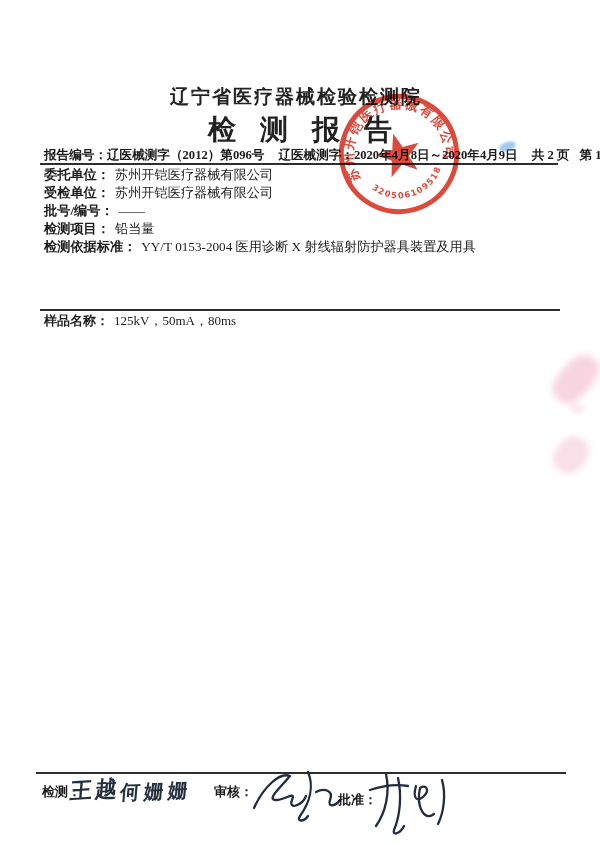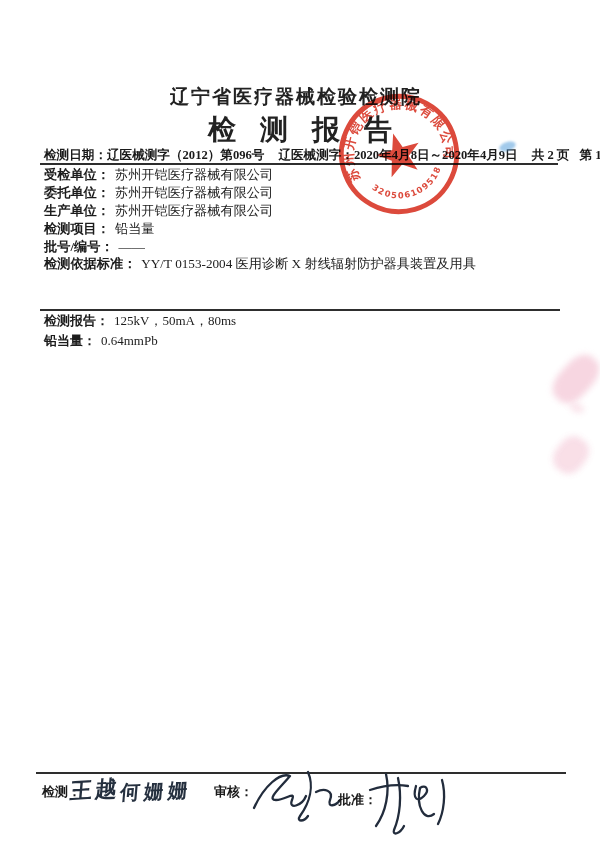--- a/index.html
+++ b/index.html
@@ -60,39 +60,37 @@
 </style>
 </head>
 <body>
 
 <div class="page">
 
   <div class="institute">辽宁省医疗器械检验检测院</div>
   <div class="report-title">检测报告</div>
 
   <div class="header-row">
-    <span>检测日期：</span><span>辽医械测字（2012）第096号</span><span class="hsep"></span><span>辽医械测字：</span><span>2020年4月8日～2020年4月9日</span><span class="hsep"></span><span>共 2 页</span><span class="psep"></span><span>第 1 页</span>
+    <span>报告编号：</span><span>辽医械测字（2012）第096号</span><span class="hsep"></span><span>辽医械测字：</span><span>2020年4月8日～2020年4月9日</span><span class="hsep"></span><span>共 2 页</span><span class="psep"></span><span>第 1 页</span>
   </div>
 
   <div class="rule rule-1"></div>
 
   <div class="fields">
+    <div class="frow"><span class="flabel">委托单位：</span><span class="fvalue">苏州开铠医疗器械有限公司</span></div>
     <div class="frow"><span class="flabel">受检单位：</span><span class="fvalue">苏州开铠医疗器械有限公司</span></div>
-    <div class="frow"><span class="flabel">委托单位：</span><span class="fvalue">苏州开铠医疗器械有限公司</span></div>
-    <div class="frow"><span class="flabel">生产单位：</span><span class="fvalue">苏州开铠医疗器械有限公司</span></div>
+    <div class="frow"><span class="flabel">批号/编号：</span><span class="fvalue">——</span></div>
     <div class="frow"><span class="flabel">检测项目：</span><span class="fvalue">铅当量</span></div>
-    <div class="frow"><span class="flabel">批号/编号：</span><span class="fvalue">——</span></div>
     <div class="frow"><span class="flabel">检测依据标准：</span><span class="fvalue">YY/T 0153-2004 医用诊断 X 射线辐射防护器具装置及用具</span></div>
   </div>
 
   <div class="rule rule-2"></div>
 
   <div class="results">
-    <div class="rrow"><span class="flabel">检测报告：</span><span class="fvalue">125kV，50mA，80ms</span></div>
-    <div class="rrow"><span class="flabel">铅当量：</span><span class="fvalue">0.64mmPb</span></div>
+    <div class="rrow"><span class="flabel">样品名称：</span><span class="fvalue">125kV，50mA，80ms</span></div>
   </div>
 
   <svg class="seal" viewBox="0 0 140 140" xmlns="http://www.w3.org/2000/svg">
     <defs>
       <path id="arcTop" d="M 21.1 87.8 A 52 52 0 1 1 118.9 87.8" fill="none"></path>
       <path id="arcBottom" d="M 26.7 95 A 50 50 0 0 0 113.3 95" fill="none"></path>
     </defs>
     <circle cx="70" cy="70" r="65" fill="none" stroke="#d93a2b" stroke-width="5.5"></circle>
     <polygon fill="#d93a2b" points="70,46 76.1,63.6 94.7,64.0 79.9,75.2 85.3,93.0 70,82.4 54.7,93.0 60.1,75.2 45.3,64.0 63.9,63.6"></polygon>
     <text fill="#d93a2b" font-size="14.5" font-weight="bold" letter-spacing="2.2" font-family="Liberation Serif, DejaVu Serif, serif">

